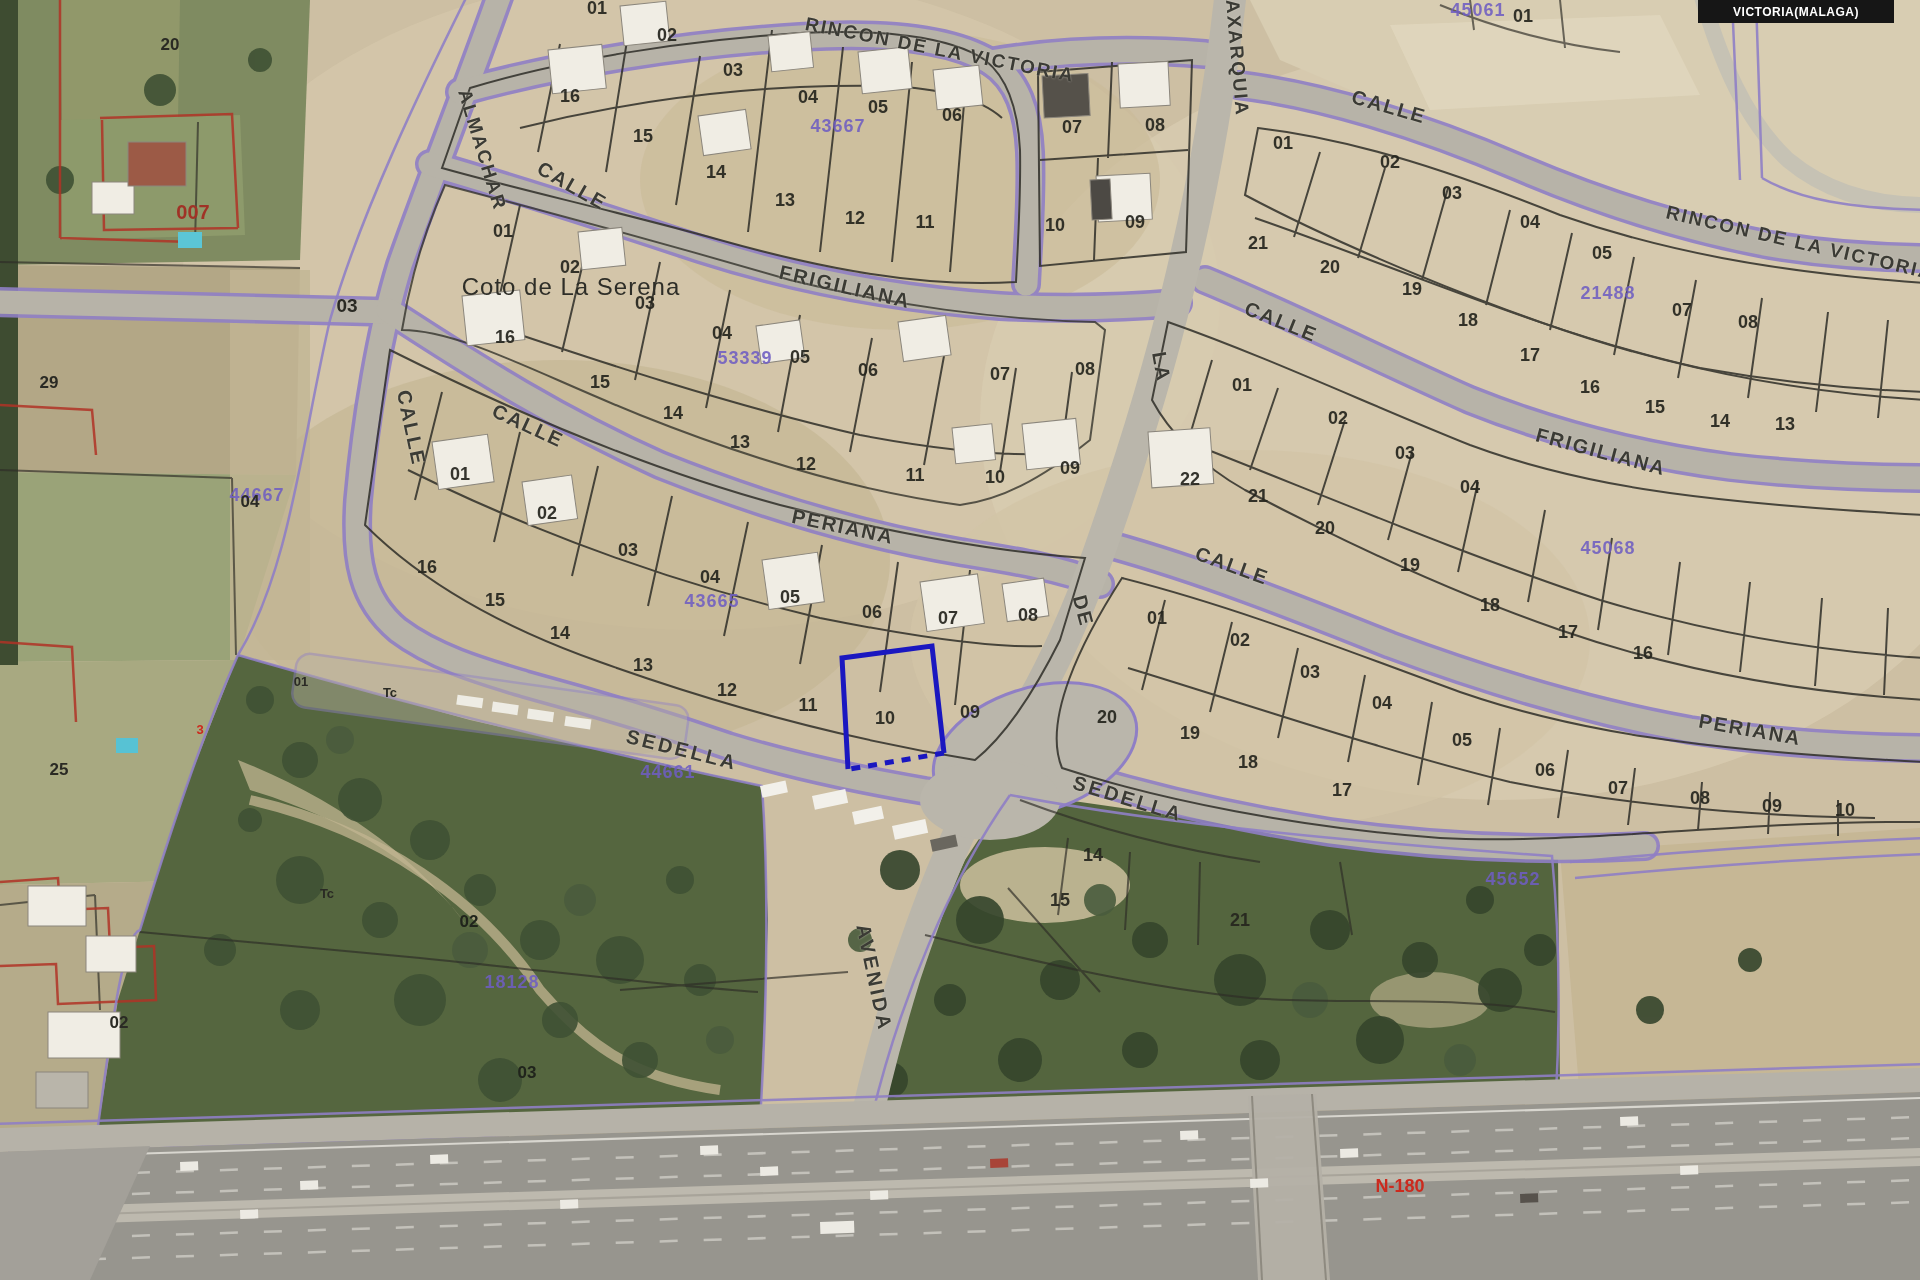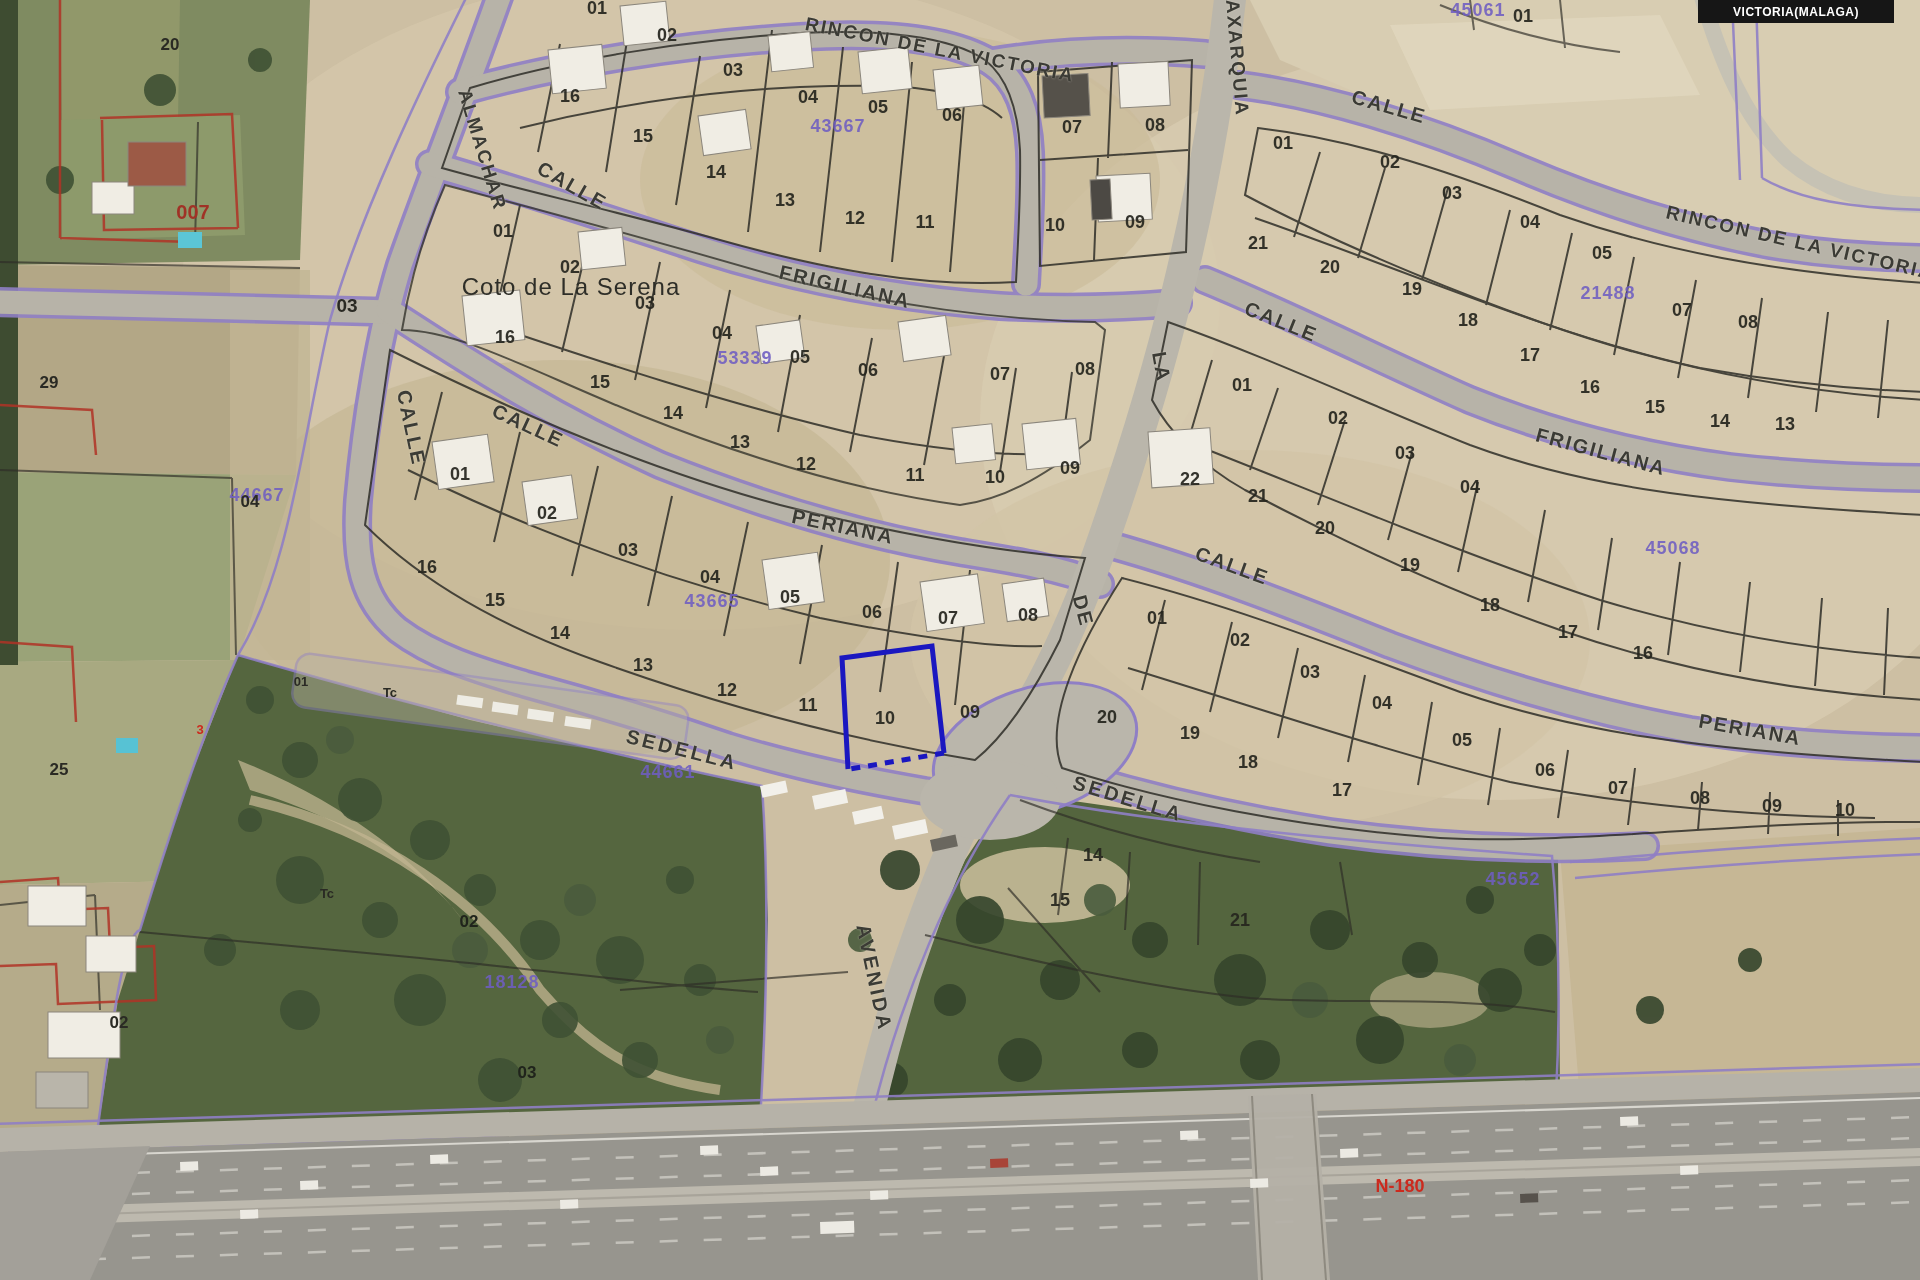--- a/index.html
+++ b/index.html
@@ -403,21 +403,21 @@
       <span class="lbl parcel-num" style="left: 1060px; top: 900px; font-size: 18px; transform: translate(-50%, -50%) rotate(0deg);">15</span>
       <span class="lbl parcel-num" style="left: 1240px; top: 920px; font-size: 18px; transform: translate(-50%, -50%) rotate(0deg);">21</span>
       <span class="lbl parcel-num" style="left: 1523px; top: 16px; font-size: 18px; transform: translate(-50%, -50%) rotate(0deg);">01</span>
       <span class="lbl cad-ref" style="left: 838px; top: 126px; font-size: 18px; transform: translate(-50%, -50%) rotate(0deg);">43667</span>
       <span class="lbl cad-ref" style="left: 745px; top: 358px; font-size: 18px; transform: translate(-50%, -50%) rotate(0deg);">53339</span>
       <span class="lbl cad-ref" style="left: 712px; top: 601px; font-size: 18px; transform: translate(-50%, -50%) rotate(0deg);">43665</span>
       <span class="lbl cad-ref" style="left: 668px; top: 772px; font-size: 18px; transform: translate(-50%, -50%) rotate(0deg);">44661</span>
       <span class="lbl cad-ref" style="left: 512px; top: 982px; font-size: 18px; transform: translate(-50%, -50%) rotate(0deg);">18128</span>
       <span class="lbl cad-ref" style="left: 1513px; top: 879px; font-size: 18px; transform: translate(-50%, -50%) rotate(0deg);">45652</span>
       <span class="lbl cad-ref" style="left: 1608px; top: 293px; font-size: 18px; transform: translate(-50%, -50%) rotate(0deg);">21488</span>
-      <span class="lbl cad-ref" style="left: 1673px; top: 548px; font-size: 18px; transform: translate(-50%, -50%) rotate(0deg);">45068</span>
+      <span class="lbl cad-ref" style="left: 1608px; top: 548px; font-size: 18px; transform: translate(-50%, -50%) rotate(0deg);">45068</span>
       <span class="lbl cad-ref" style="left: 257px; top: 484px; font-size: 18px; transform: translate(-50%, -50%) rotate(0deg); margin-top: 11px;">44667</span>
       <span class="lbl cad-ref" style="left: 1478px; top: 10px; font-size: 18px; transform: translate(-50%, -50%) rotate(0deg);">45061</span>
       <span class="lbl misc-lbl" style="left: 193px; top: 212px; font-size: 20px; color: rgb(160, 50, 38); transform: translate(-50%, -50%) rotate(0deg);">007</span>
       <span class="lbl misc-lbl" style="left: 1400px; top: 1186px; font-size: 18px; color: rgb(204, 42, 30); transform: translate(-50%, -50%) rotate(0deg);">N-180</span>
       <span class="lbl misc-lbl" style="left: 200px; top: 729px; font-size: 13px; color: rgb(204, 42, 30); transform: translate(-50%, -50%) rotate(0deg);">3</span>
       <span class="lbl misc-lbl" style="left: 170px; top: 45px; font-size: 17px; color: rgb(42, 42, 36); transform: translate(-50%, -50%) rotate(0deg);">20</span>
       <span class="lbl misc-lbl" style="left: 49px; top: 383px; font-size: 17px; color: rgb(42, 42, 36); transform: translate(-50%, -50%) rotate(0deg);">29</span>
       <span class="lbl misc-lbl" style="left: 59px; top: 770px; font-size: 17px; color: rgb(42, 42, 36); transform: translate(-50%, -50%) rotate(0deg);">25</span>
       <span class="lbl misc-lbl" style="left: 119px; top: 1023px; font-size: 17px; color: rgb(42, 42, 36); transform: translate(-50%, -50%) rotate(0deg);">02</span>
       <span class="lbl misc-lbl" style="left: 347px; top: 306px; font-size: 19px; color: rgb(42, 42, 36); transform: translate(-50%, -50%) rotate(0deg);">03</span>

